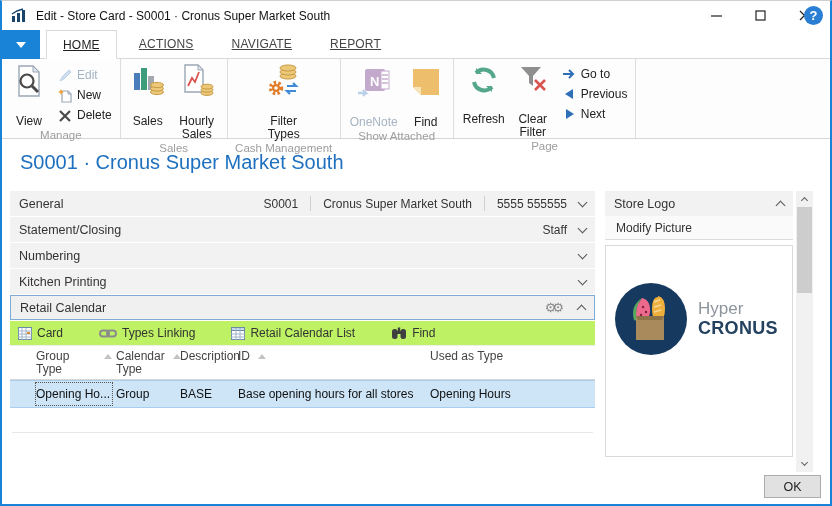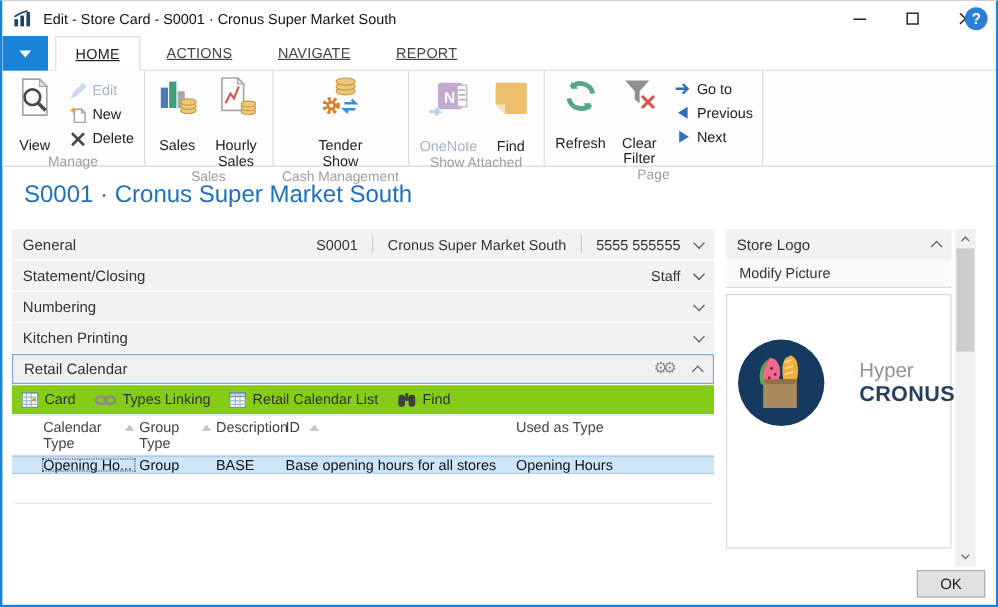--- a/index.html
+++ b/index.html
@@ -47,39 +47,39 @@
   .ft-head { height:25px; background:#f2f2f2; display:flex; align-items:center; padding:0 9px; margin-bottom:1px; cursor:default; }
   .ft-head .ft-label { font-size:12.5px; color:#333; flex:0 0 auto; }
   .ft-right { margin-left:auto; display:flex; align-items:center; gap:12px; color:#333; }
   .ft-sep { width:1px; height:15px; background:#cfcfcf; }
   .chev { display:inline-block; width:7px; height:7px; border-right:1.6px solid #555; border-bottom:1.6px solid #555; transform:rotate(45deg); margin-top:-3px; }
   .chev.up { transform:rotate(-135deg); margin-top:4px; }
   .ft-head.focused { border:1px solid #7fabd6; background:#f0f0f0; }
   .gears { color:#8a8a8a; font-family:"DejaVu Sans",sans-serif; font-size:13px; letter-spacing:-4px; margin-right:6px; }
 
   
-  .rc-toolbar { display:flex; align-items:center; height:25px; padding-left:8px; gap:16px; border-bottom:1px solid #ededed; background:#84cc16; }
+  .rc-toolbar { display:flex; align-items:center; height:25px; padding-left:8px; gap:36px; border-bottom:1px solid #ededed; background:#bef264; }
   .rc-tool { display:flex; align-items:center; gap:5px; color:#333; cursor:default; }
   .rc-table { width:100%; }
   .grid-row { display:grid; grid-template-columns:24px 80px 64px 58px 192px 1fr; }
   .th { color:#444; padding:4px 2px 3px 2px; line-height:13px; display:flex; align-items:flex-start; cursor:default; }
   .th .sort { width:0; height:0; border-left:4px solid transparent; border-right:4px solid transparent; border-bottom:5px solid #c3c3c3; margin:4px 0 0 8px; }
   .thead { border-bottom:1px solid #d6d6d6; min-height:32px; }
-  .trow { background:#cde5f7; border-top:1px solid #a9cdec; border-bottom:1px solid #a9cdec; height:15px; cursor:default; }
+  .trow { background:#cde5f7; border-top:1px solid #a9cdec; border-bottom:1px solid #a9cdec; height:28px; cursor:default; }
   .td { display:flex; align-items:center; padding:0 2px; color:#111; white-space:nowrap; overflow:hidden; }
   .td.focus-cell { outline:1px dotted #555; outline-offset:-2px; }
   .bottom-divider { height:1px; background:#e8e8e8; margin:24px 2px 0 2px; }
 
   
   .rightpane { position:absolute; left:603px; top:190px; width:188px; }
   .rp-head { height:25px; background:#f2f2f2; display:flex; align-items:center; padding:0 9px; }
   .rp-head .ft-label { font-size:12.5px; }
   .rp-action { height:24px; display:flex; align-items:center; padding:0 11px; color:#333; border-bottom:1px solid #dcdcdc; background:#fafafa; cursor:default; }
   .pic-frame { margin-top:5px; border:1px solid #d9d9d9; background:#fff; height:212px; padding:14px 8px; display:flex; align-items:flex-start; }
-  .logo-wrap { display:flex; align-items:center; gap:28px; margin-top:22px; }
+  .logo-wrap { display:flex; align-items:center; gap:10px; margin-top:22px; }
   .logo-text .l1 { color:#8d949c; font-size:17px; line-height:19px; }
   .logo-text .l2 { color:#24425f; font-size:18px; font-weight:bold; line-height:21px; letter-spacing:.3px; }
 
   
   .vscroll { position:absolute; left:794px; top:190px; width:17px; height:281px; background:#f1f1f1; }
   .vs-arrow { height:15px; display:flex; align-items:center; justify-content:center; }
   .vs-arrow .chev { width:5px; height:5px; border-color:#606060; }
   .vs-thumb { position:absolute; left:1px; top:16px; width:15px; height:86px; background:#cdcdcd; }
   .vs-down { position:absolute; bottom:0; left:0; width:100%; }
 
@@ -217,21 +217,21 @@
             <g stroke="#c79a44" stroke-width="1" fill="#ecc878">
               <ellipse cx="22" cy="12" rx="8" ry="3"></ellipse>
               <ellipse cx="22" cy="8" rx="8" ry="3"></ellipse>
               <ellipse cx="22" cy="4" rx="8" ry="3"></ellipse>
             </g>
             <circle cx="10" cy="24" r="5.5" fill="none" stroke="#e07c28" stroke-width="3.4" stroke-dasharray="2.4 2.2"></circle>
             <circle cx="10" cy="24" r="4" fill="#e07c28"></circle>
             <circle cx="10" cy="24" r="1.8" fill="#fdfdfd"></circle>
             <path d="M21 22 h9 l-3 -3 M30 27 h-9 l3 3" fill="none" stroke="#3f8bd6" stroke-width="2.2"></path>
           </svg>
-          <span class="lbl">Tender Show</span>
+          <span class="lbl">Filter Types</span>
         </div>
       </div>
       <div class="rgroup-label">Cash Management</div>
     </div>
 
     <div class="rgroup">
       <div class="rgroup-body">
         <div class="rbtn-big disabled" style="padding-top:6px">
           <svg width="34" height="32" viewBox="0 0 34 32" class="dim">
             <rect x="8" y="2" width="20" height="22" rx="2" fill="#8a5a9e"></rect>
@@ -390,25 +390,25 @@
           <rect x="6.8" y="0.5" width="2.4" height="4" fill="#3f3f3f"></rect>
         </svg>
         <span>Find</span>
       </span>
     </div>
 
     <div class="rc-table">
       <div class="grid-row thead">
         <div class="th"></div>
         <div class="th">
+          <span>Group Type</span>
+          <span class="sort"></span>
+        </div>
+        <div class="th">
           <span>Calendar Type</span>
-          <span class="sort"></span>
-        </div>
-        <div class="th">
-          <span>Group Type</span>
           <span class="sort"></span>
         </div>
         <div class="th">
           <span>Description</span>
         </div>
         <div class="th">
           <span>ID</span>
           <span class="sort"></span>
         </div>
         <div class="th">

